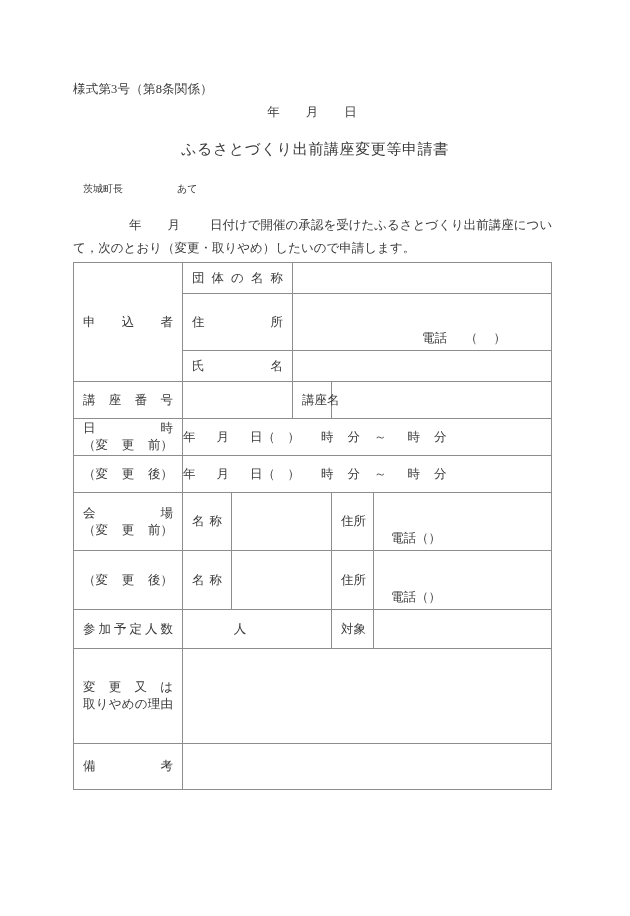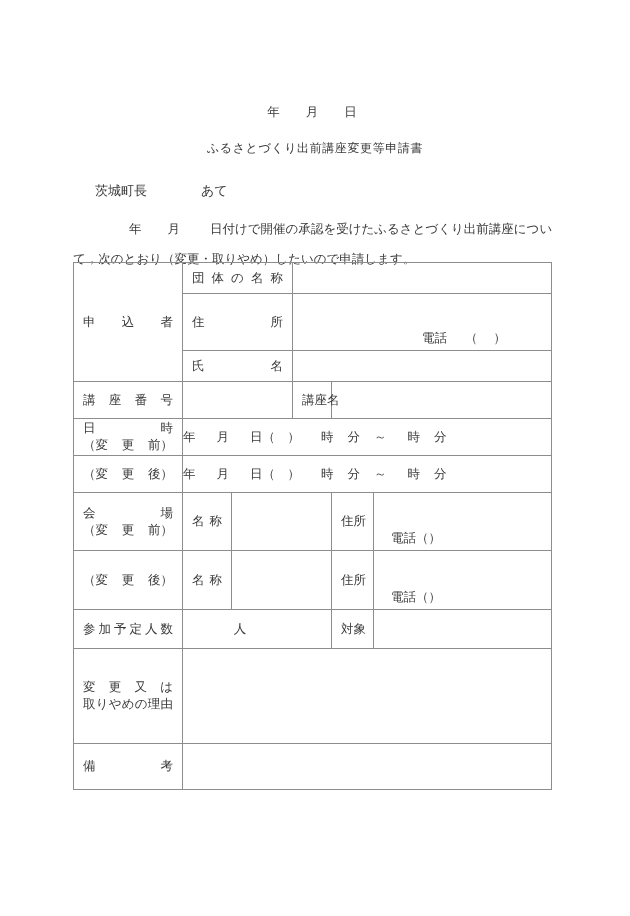--- a/index.html
+++ b/index.html
@@ -43,41 +43,41 @@
     white-space: nowrap;
   }
   .date-line .sp { display: inline-block; width: 26px; }
 
   .doc-title {
     position: absolute;
     left: 0;
     top: 140px;
     width: 630px;
     text-align: center;
-    font-size: 12px;
+    font-size: 15px;
     letter-spacing: 0.6px;
     white-space: nowrap;
   }
 
   .addressee {
     position: absolute;
-    left: 95px;
+    left: 83px;
     top: 182px;
-    font-size: 13px;
+    font-size: 10px;
     white-space: nowrap;
   }
   .addressee .gap { display: inline-block; width: 54px; }
 
   .intro {
     position: absolute;
     left: 73px;
     top: 214px;
     width: 482px;
     font-size: 12.5px;
-    line-height: 30px;
+    line-height: 23px;
     text-indent: 0;
     white-space: normal;
   }
   .intro .lead { display: inline-block; width: 56px; }
   .intro .s1 { display: inline-block; width: 26px; }
   .intro .s2 { display: inline-block; width: 30px; }
 
   
   .tbl {
     position: absolute;
@@ -144,20 +144,21 @@
     text-align: center;
     white-space: nowrap;
     padding-right: 34px;
   }
 </style>
 </head>
 <body>
 
 <div class="page">
 
+  <div class="form-no">様式第3号（第8条関係）</div>
 
   <div class="date-line"><span>年</span><span class="sp"></span><span>月</span><span class="sp"></span><span>日</span></div>
 
   <div class="doc-title">ふるさとづくり出前講座変更等申請書</div>
 
   <div class="addressee"><span>茨城町長</span><span class="gap"></span><span>あて</span></div>
 
   <div class="intro"><span class="lead"></span><span>年</span><span class="s1"></span><span>月</span><span class="s2"></span><span>日付けで開催の承認を受けたふるさとづくり出前講座について，</span><span>次のとおり（変更・取りやめ）したいので申請します。</span></div>
 
   <table class="tbl">

